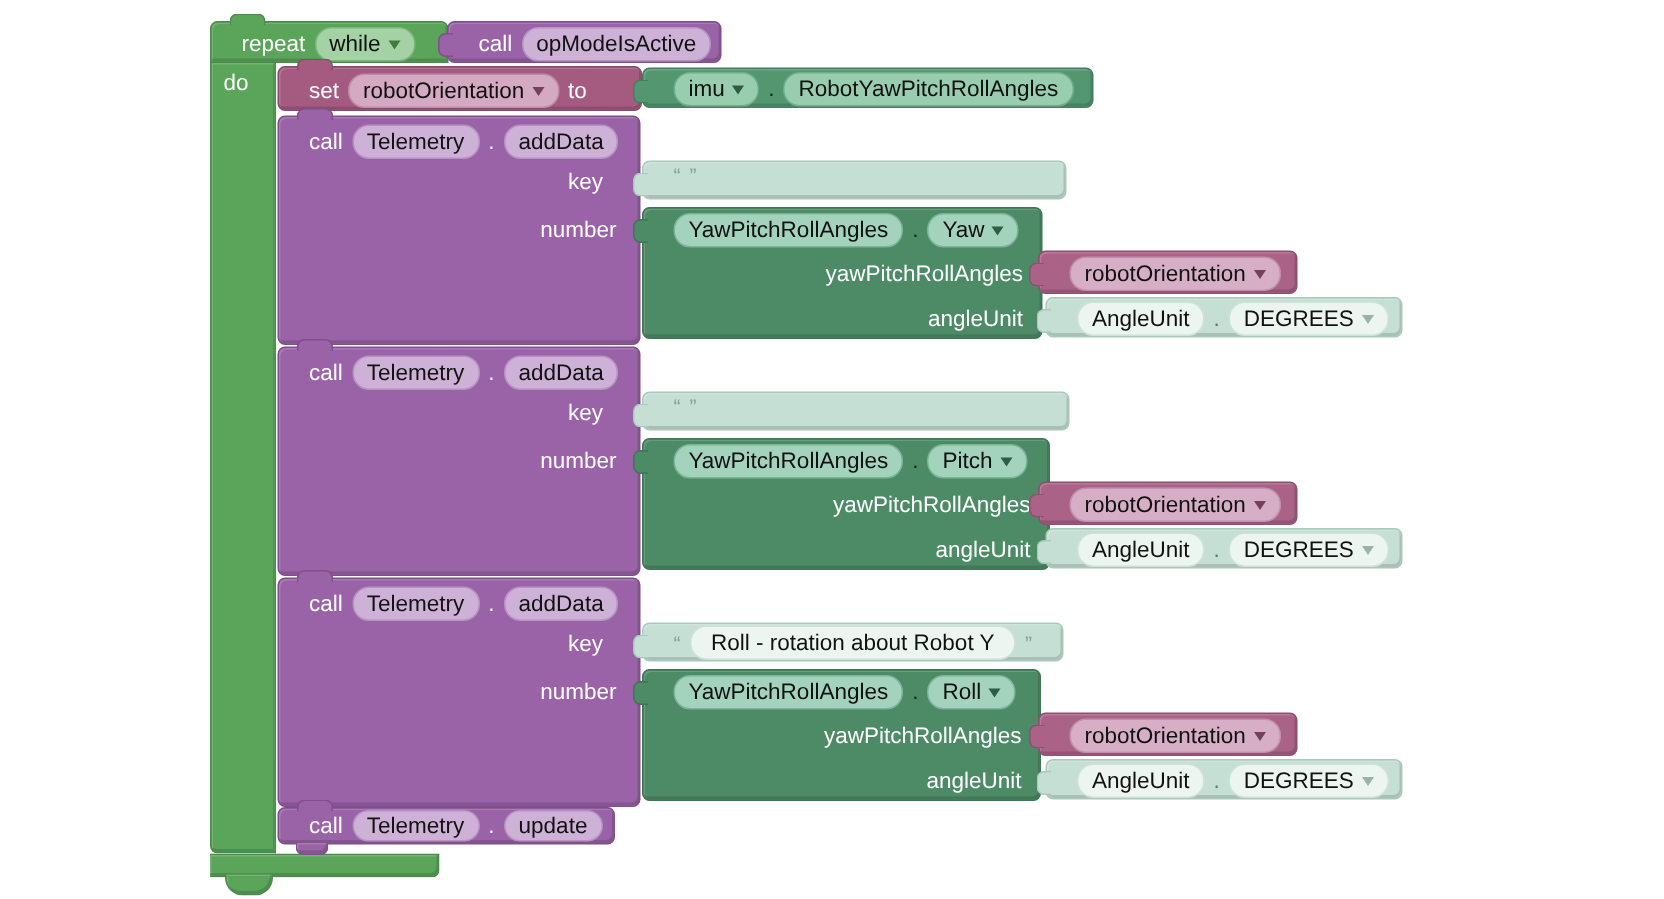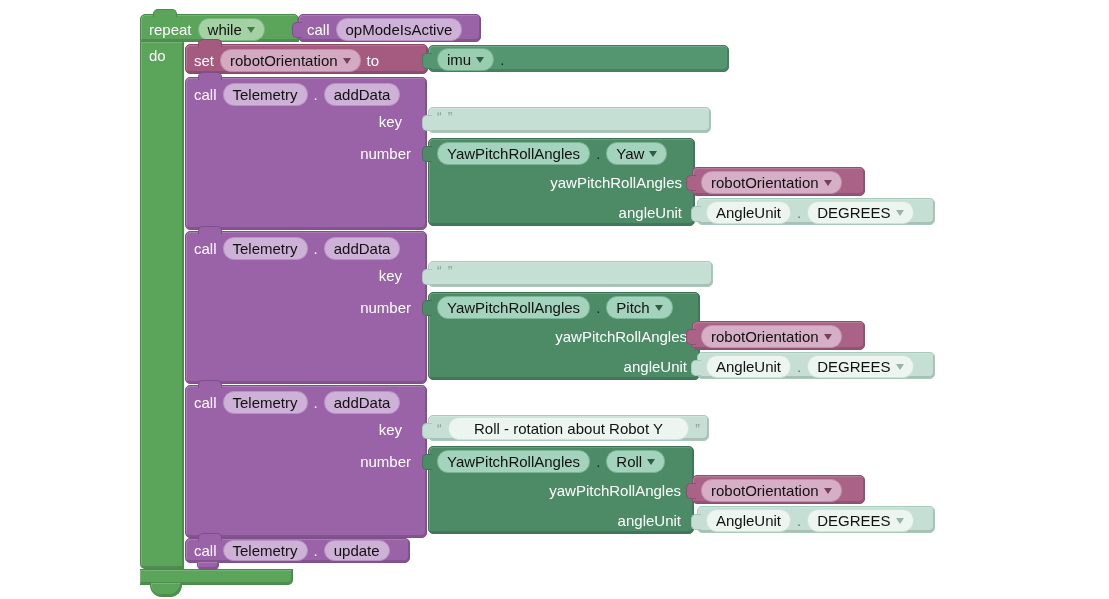--- a/index.html
+++ b/index.html
@@ -1,20 +1,20 @@
 <!DOCTYPE html>
 <html><head>
 <meta charset="utf-8">
 <style>
   html,body{margin:0;padding:0;background:#ffffff;}
   #canvas{position:relative;width:1109px;height:599px;background:#ffffff;overflow:hidden;
           font-family:"Liberation Sans",sans-serif;font-size:15px;}
   .blk{position:absolute;box-sizing:border-box;background:var(--bg);border:1px solid var(--bd);
        border-radius:5px;box-shadow:inset -1px -2px 0 rgba(0,0,0,.14), inset 1px 1px 0 rgba(255,255,255,.16);}
-  .row{display:flex;align-items:center;gap:6px;padding:3px 8px;white-space:nowrap;}
+  .row{display:flex;align-items:center;gap:6px;padding:3px 20px;white-space:nowrap;}
   .lbl{color:#ffffff;}
   .pill{display:inline-flex;align-items:center;gap:5px;background:var(--fbg);border:1px solid var(--fbd);
         border-radius:11px;padding:0 9px;height:21px;line-height:21px;color:#111;}
   .bump{position:absolute;top:-6px;left:12px;width:22px;height:7px;background:var(--bg);
         border:1px solid var(--bd);border-bottom:none;border-radius:5px 5px 0 0;}
   .tab{position:absolute;left:-7px;top:7px;width:9px;height:14px;background:var(--bg);
        border:1px solid var(--bd);border-right:none;border-radius:5px 0 0 5px;}
   .rlabel{position:absolute;color:#fff;}
   .arr{width:0;height:0;border-left:4.5px solid transparent;border-right:4.5px solid transparent;
        border-top:6px solid var(--arr);display:inline-block;}
@@ -78,20 +78,23 @@
   </div>
 
   <div class="blk c-dev" style="left:428px;top:45px;width:301px;height:27px;">
     <div class="tab"></div>
     <div class="row" style="padding-top:2px;">
       <span class="pill">
         <span>imu</span>
         <span class="arr"></span>
       </span>
       <span class="dotg">.</span>
+      <span class="pill">
+        <span>RobotYawPitchRollAngles</span>
+      </span>
     </div>
   </div>
 
   <div class="blk c-call" style="left:185px;top:77px;width:242px;height:153px;">
     <div class="bump"></div>
     <div class="row" style="padding-top:5px;">
       <span class="lbl">call</span>
       <span class="pill">
           <span>Telemetry</span>
         </span>

